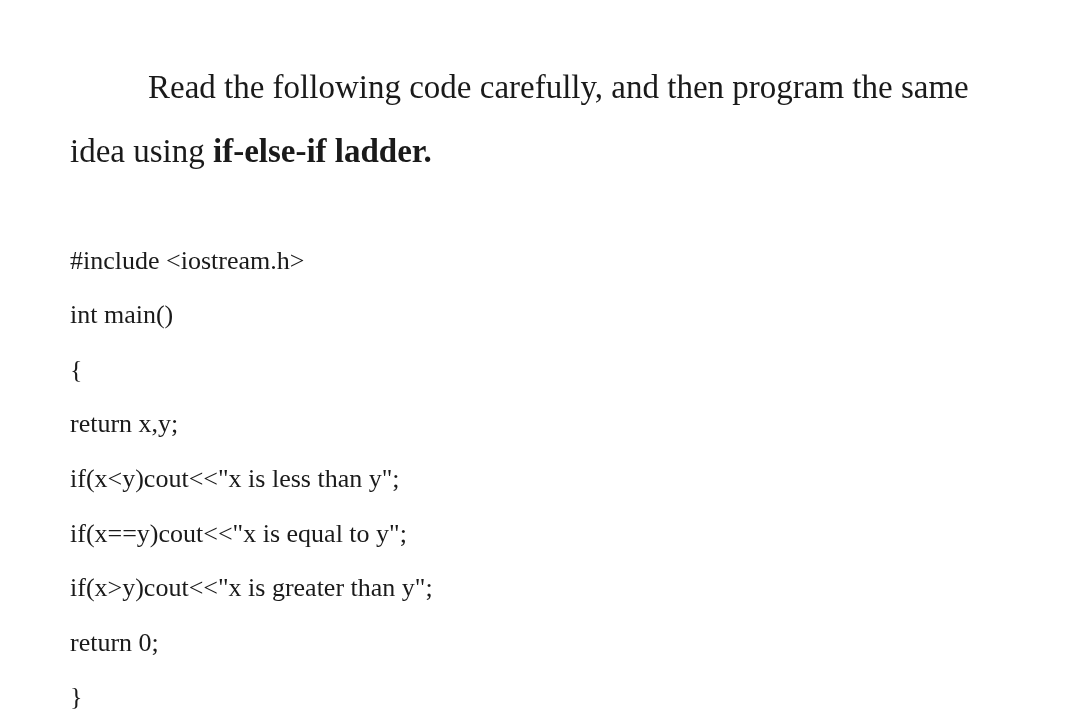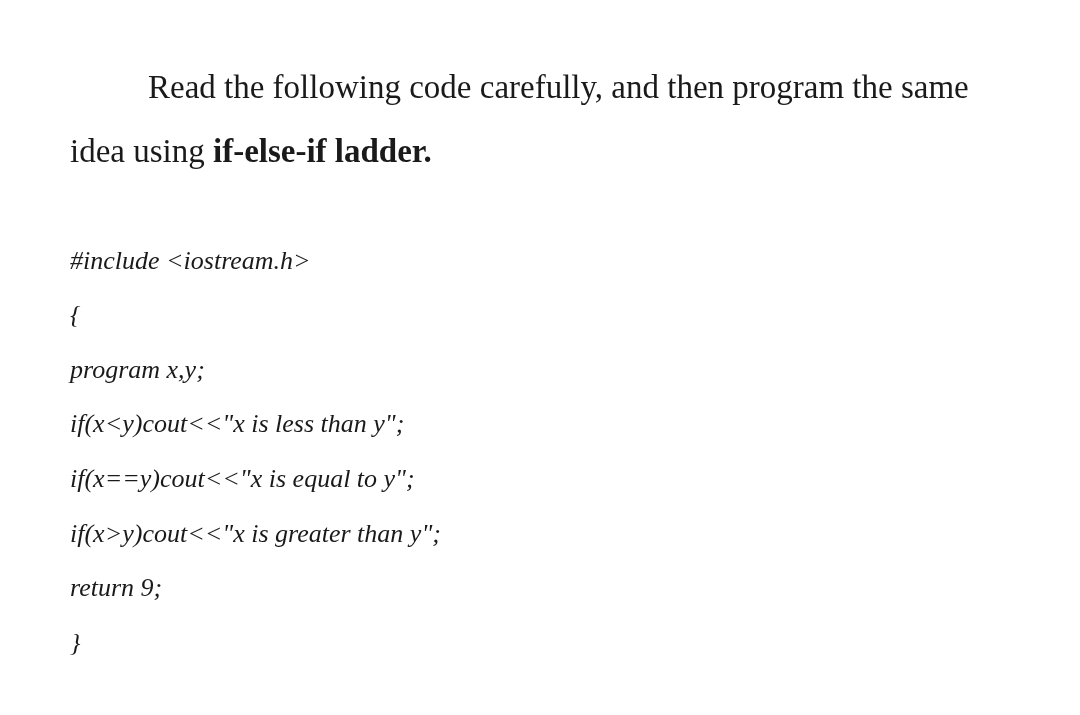--- a/index.html
+++ b/index.html
@@ -27,34 +27,34 @@
     }
     .bold {
       font-weight: bold;
     }
     .code-block {
       font-size: 26px;
       line-height: 2.1;
     }
     .code-line {
       white-space: pre;
-      font-style: italic;
     }
   </style>
 </head>
 <body>
 
 <div class="page">
   <div class="instruction">
     <span class="indent"></span><span>Read the following code carefully, and then program the same idea using </span><span class="bold">if-else-if ladder.</span>
   </div>
 
   <div class="code-block">
     <div class="code-line">#include &lt;iostream.h&gt;</div>
+    <div class="code-line">int main()</div>
     <div class="code-line">{</div>
-    <div class="code-line">program x,y;</div>
+    <div class="code-line">return x,y;</div>
     <div class="code-line">if(x&lt;y)cout&lt;&lt;"x is less than y";</div>
     <div class="code-line">if(x==y)cout&lt;&lt;"x is equal to y";</div>
     <div class="code-line">if(x&gt;y)cout&lt;&lt;"x is greater than y";</div>
-    <div class="code-line">return 9;</div>
+    <div class="code-line">return 0;</div>
     <div class="code-line">}</div>
   </div>
 </div>
 
 </body></html>

